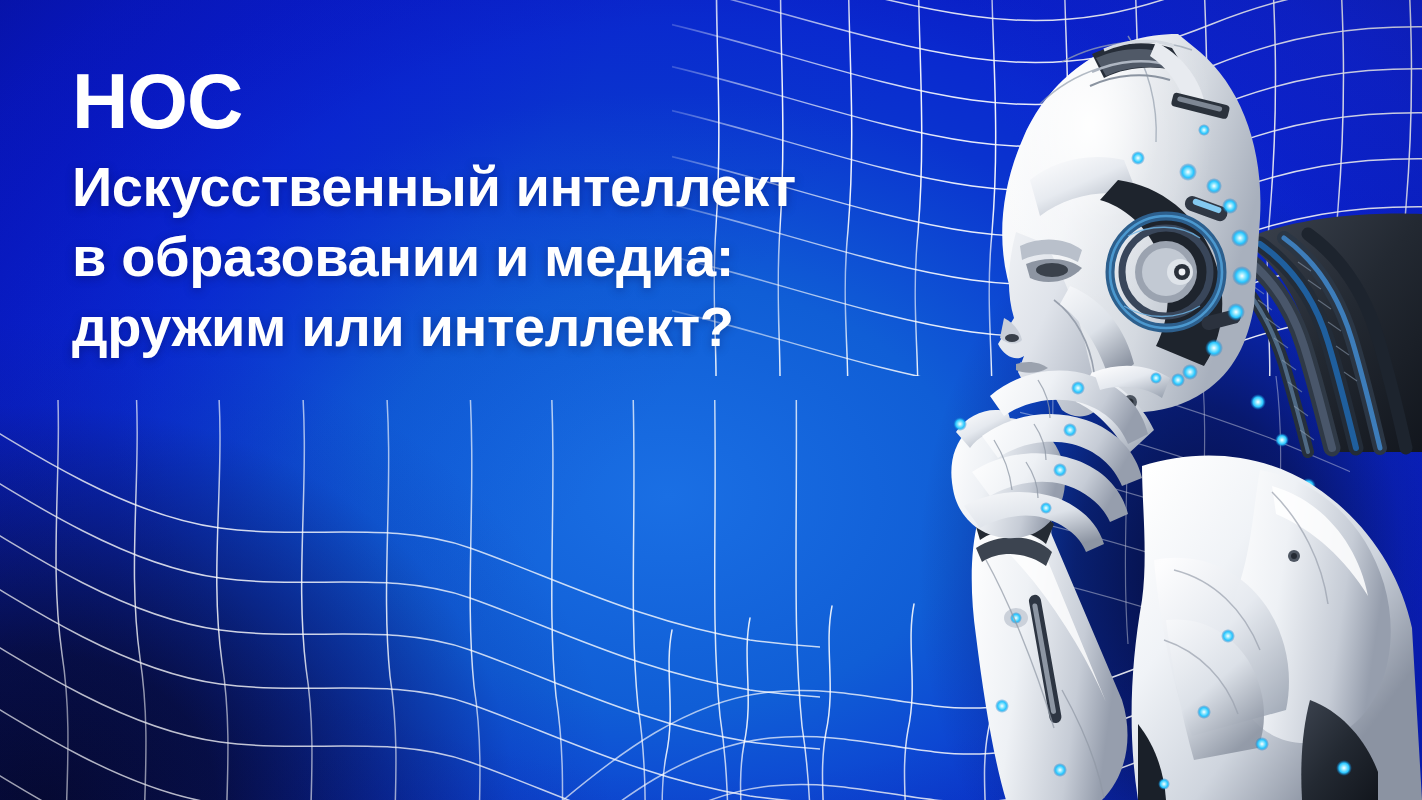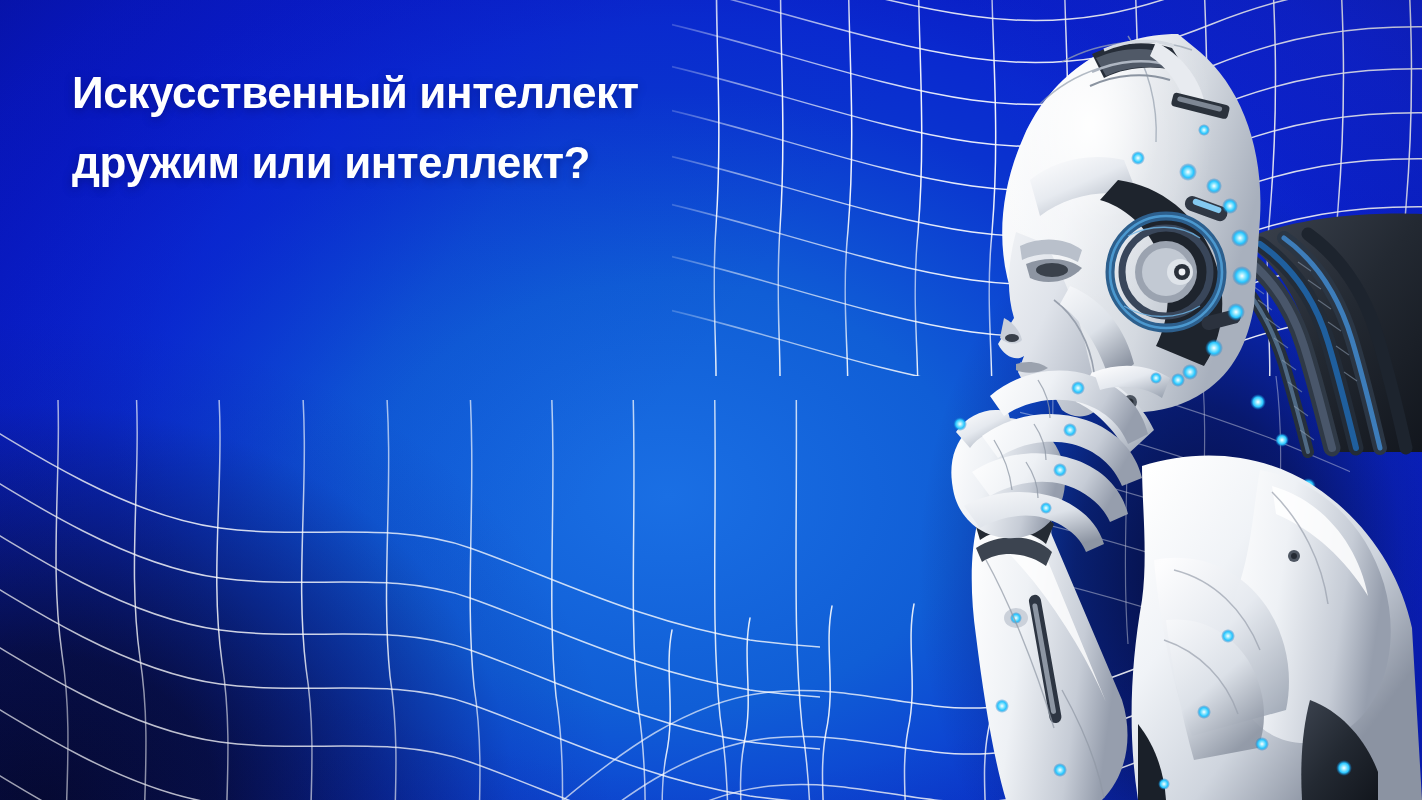--- a/index.html
+++ b/index.html
@@ -70,21 +70,21 @@
   #logo {
     font-size:78px;
     font-weight:bold;
     color:#ffffff;
     letter-spacing:-1px;
     line-height:86px;
     margin-bottom:8px;
   }
   #headline {
     color:#ffffff;
-    font-size:44px;
+    font-size:56px;
     font-weight:bold;
     line-height:70px;
     letter-spacing:-0.4px;
     text-shadow:0 2px 10px rgba(3,10,60,0.35);
   }
   #headline .line { display:block; white-space:nowrap; }
 </style>
 </head>
 <body>
 
@@ -473,19 +473,21 @@
           <path d="M92,424 C 100,436 104,448 104,460"></path>
           <path d="M84,462 C 92,474 96,486 96,498"></path>
           <path d="M52,440 C 62,456 68,472 70,490"></path>
         </g>
       </g>
 
     </svg>
   </div>
 
   <div id="text-block">
+    <div id="logo">НОС</div>
     <div id="headline">
       <span class="line">Искусственный интеллект</span>
+      <span class="line">в образовании и медиа:</span>
       <span class="line">дружим или интеллект?</span>
     </div>
   </div>
 
 </div>
 
 </body></html>

